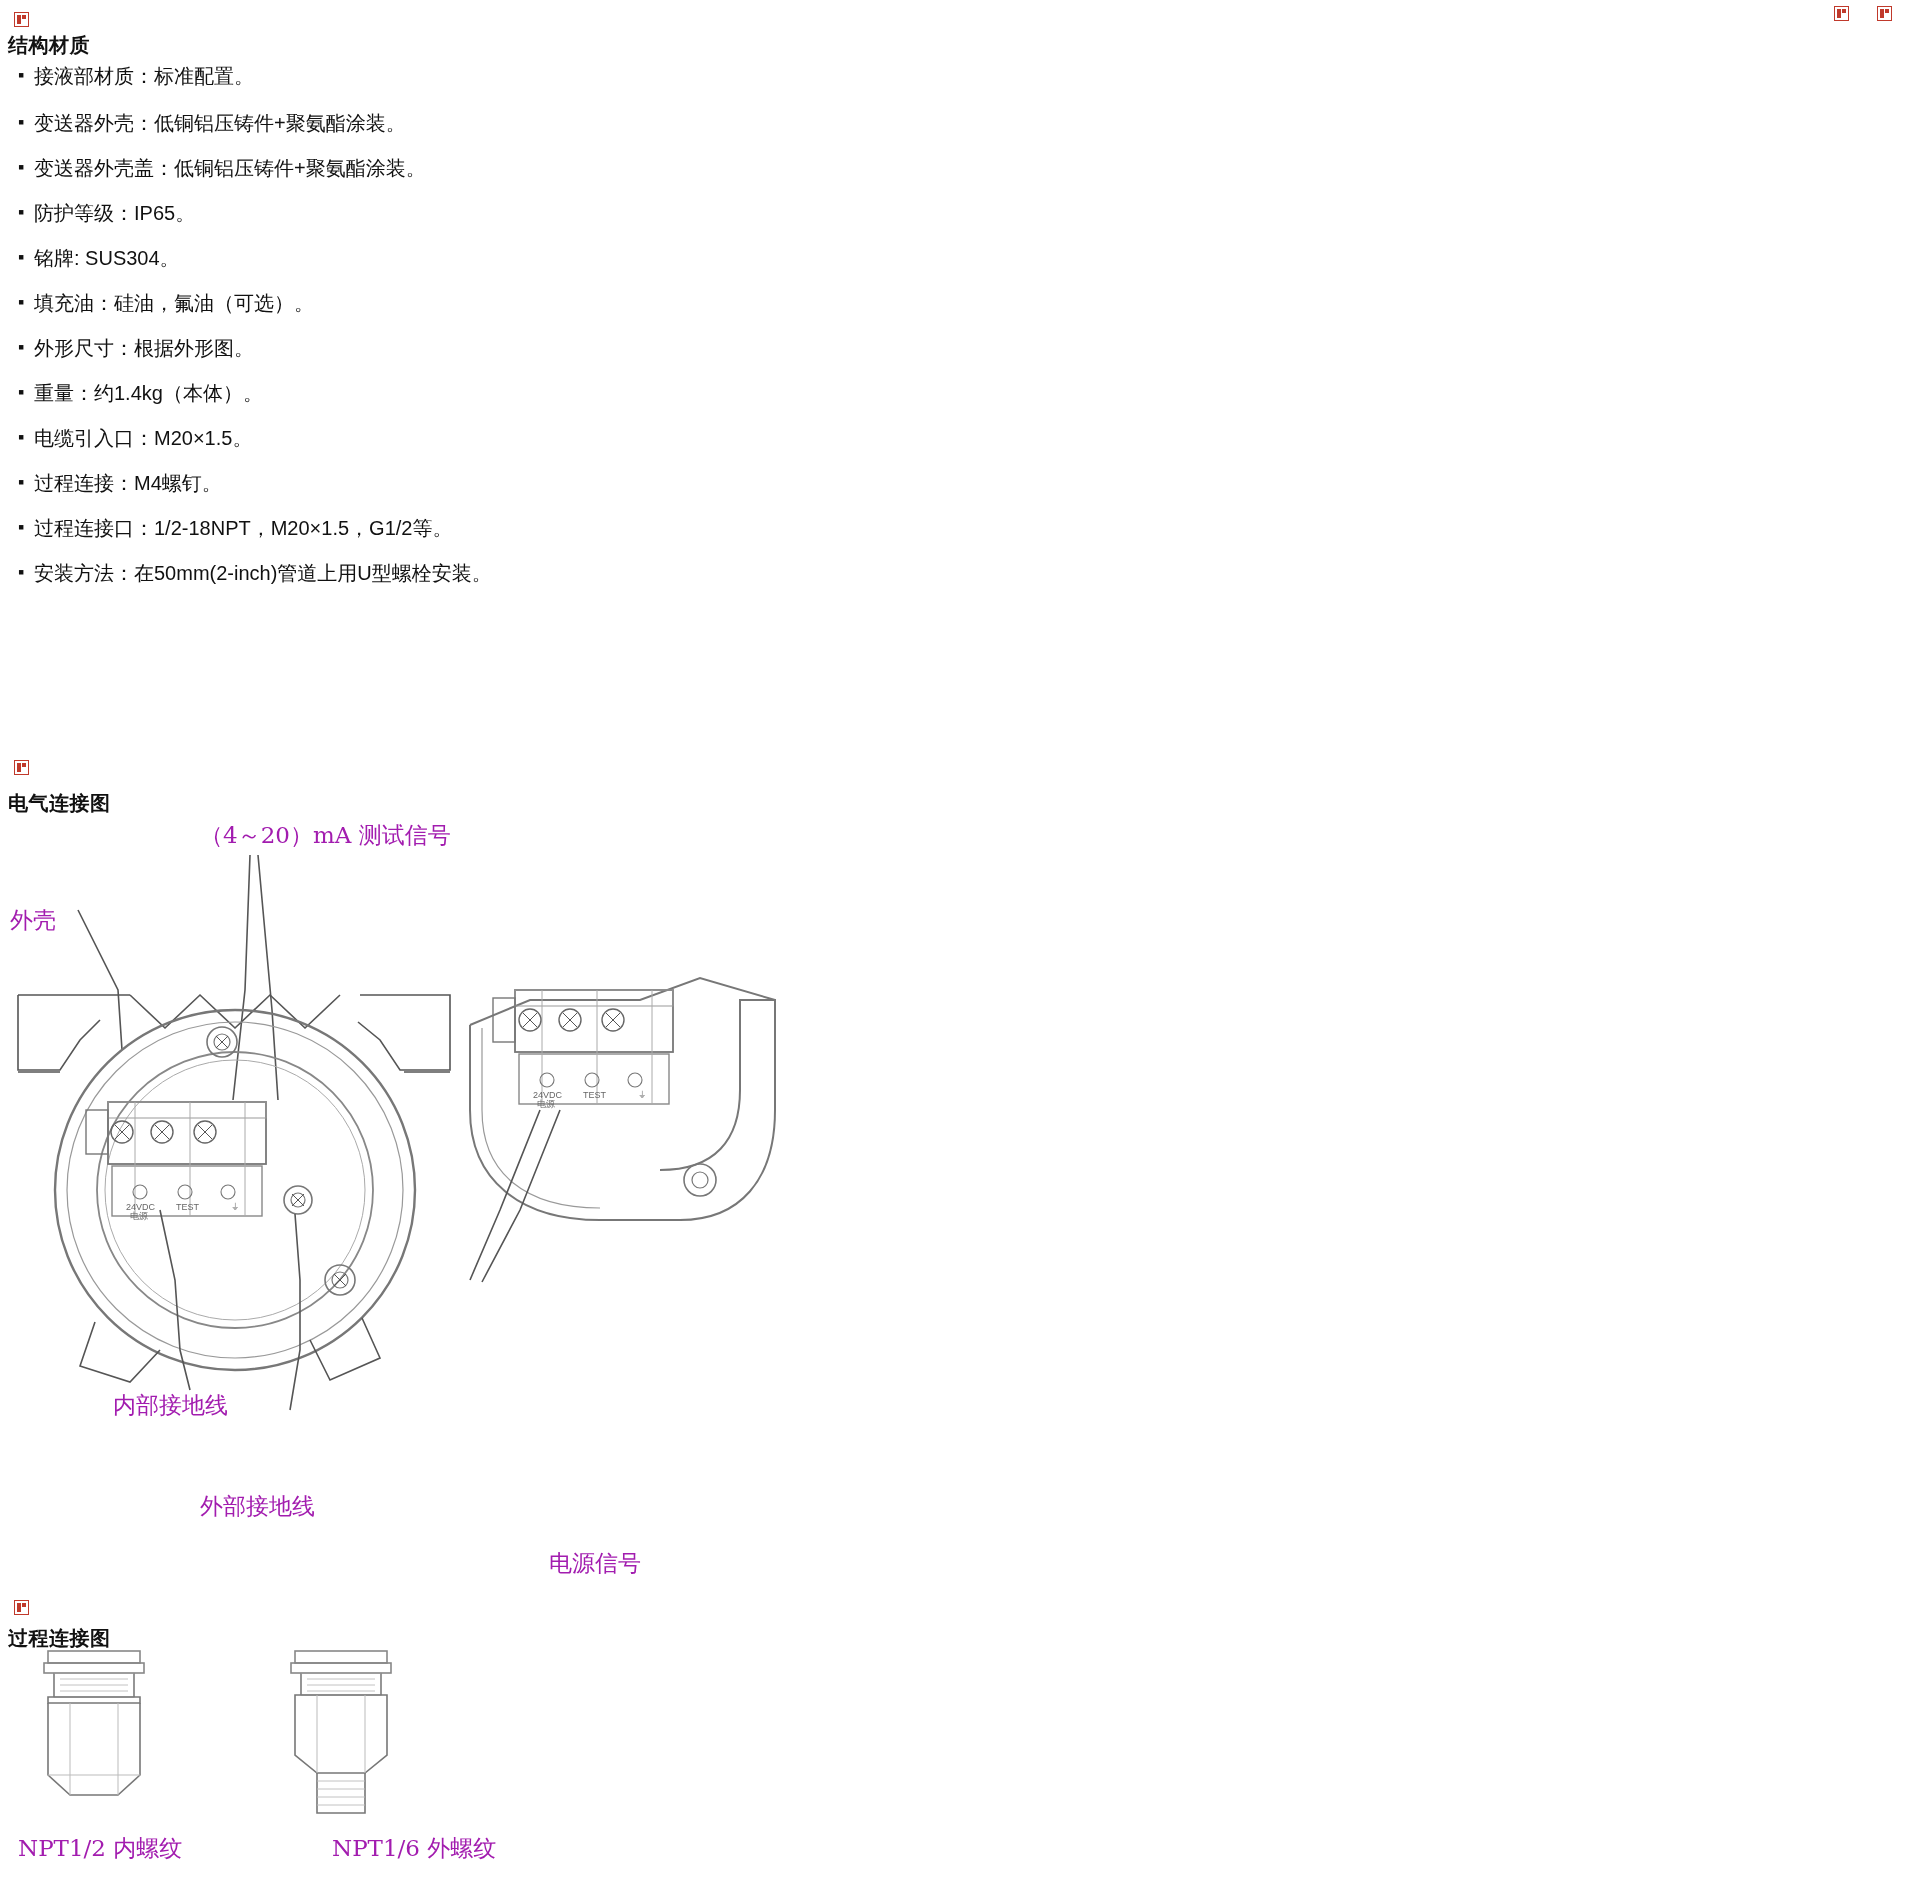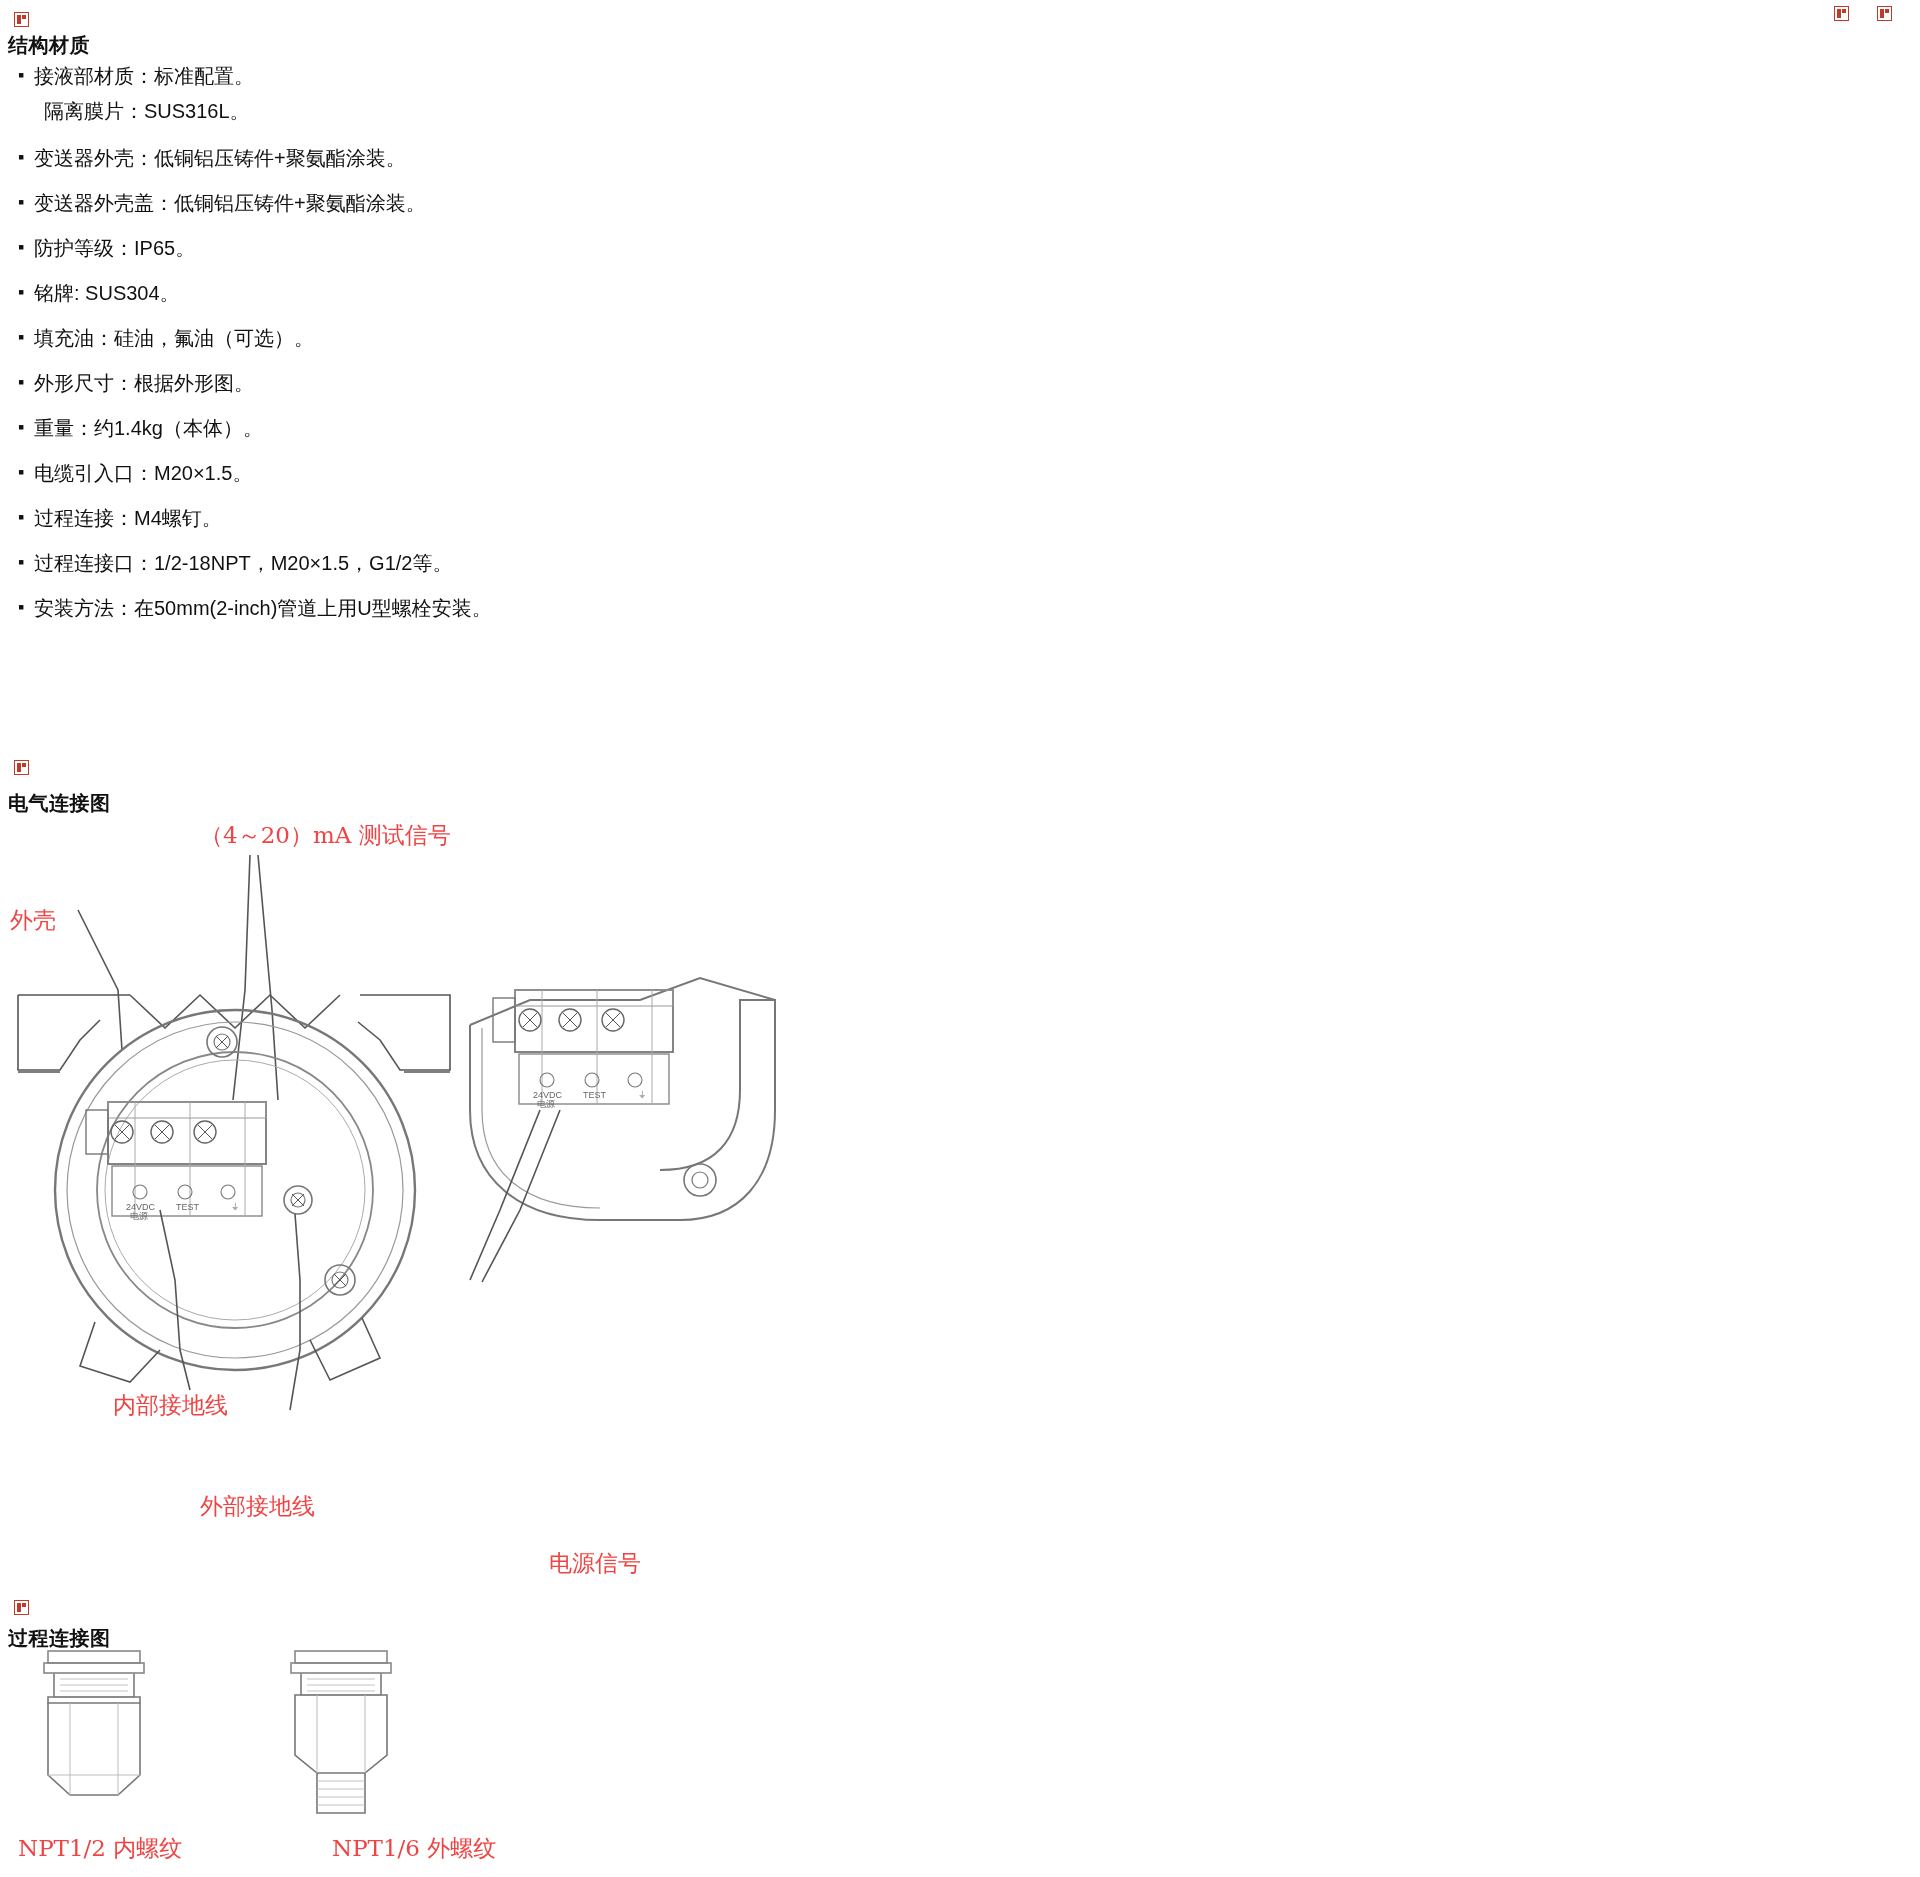--- a/index.html
+++ b/index.html
@@ -84,21 +84,21 @@
   .spec-sub {
     font-size: 20px;
     line-height: 1.05;
     padding-top: 14px;
     padding-left: 10px;
   }
   .figure-caption {
     position: absolute;
     font-family: "DejaVu Serif", serif;
     font-size: 23px;
-    color: #ef4444;
+    color: #a21caf;
     white-space: nowrap;
   }
   .top-corner-mark {
     position: absolute;
     right: 28px;
     top: 6px;
     display: flex;
     gap: 28px;
   }
   svg { display: block; }
@@ -115,21 +115,20 @@
 
   <span class="redmark section-mark" style="left:14px; top:12px;"></span>
   <div class="section-title" style="left:8px; top:32px;">结构材质</div>
 
   <div class="spec-list">
 
     <div class="spec-item">
       <span class="spec-bullet">▪</span>
       <span class="spec-text-wrap">
         <span class="spec-text">接液部材质：标准配置。</span>
-        <div class="spec-sub">隔离膜片：SUS316L。</div>
       </span>
     </div>
 
     <div class="spec-item" style="margin-top:26px;">
       <span class="spec-bullet">▪</span>
       <span class="spec-text">变送器外壳：低铜铝压铸件+聚氨酯涂装。</span>
     </div>
 
     <div class="spec-item" style="margin-top:22px;">
       <span class="spec-bullet">▪</span>

